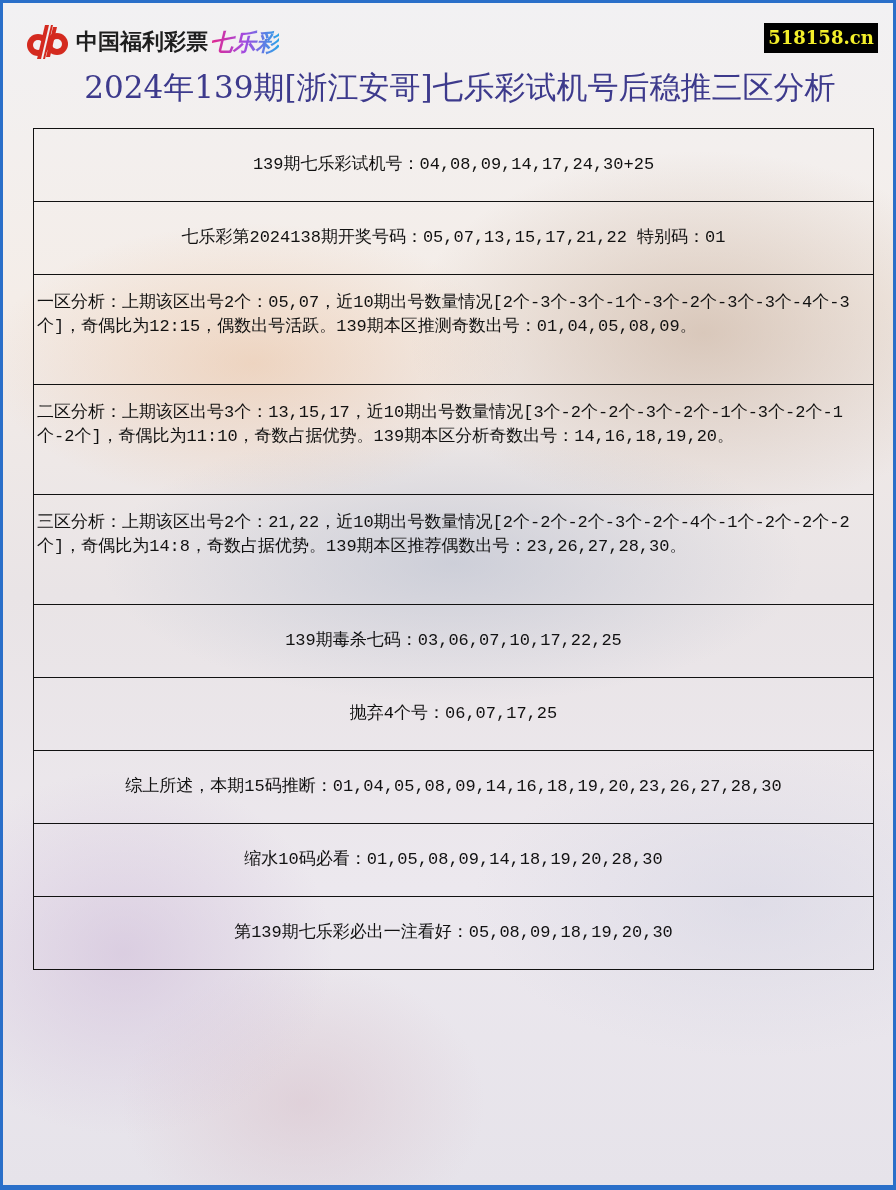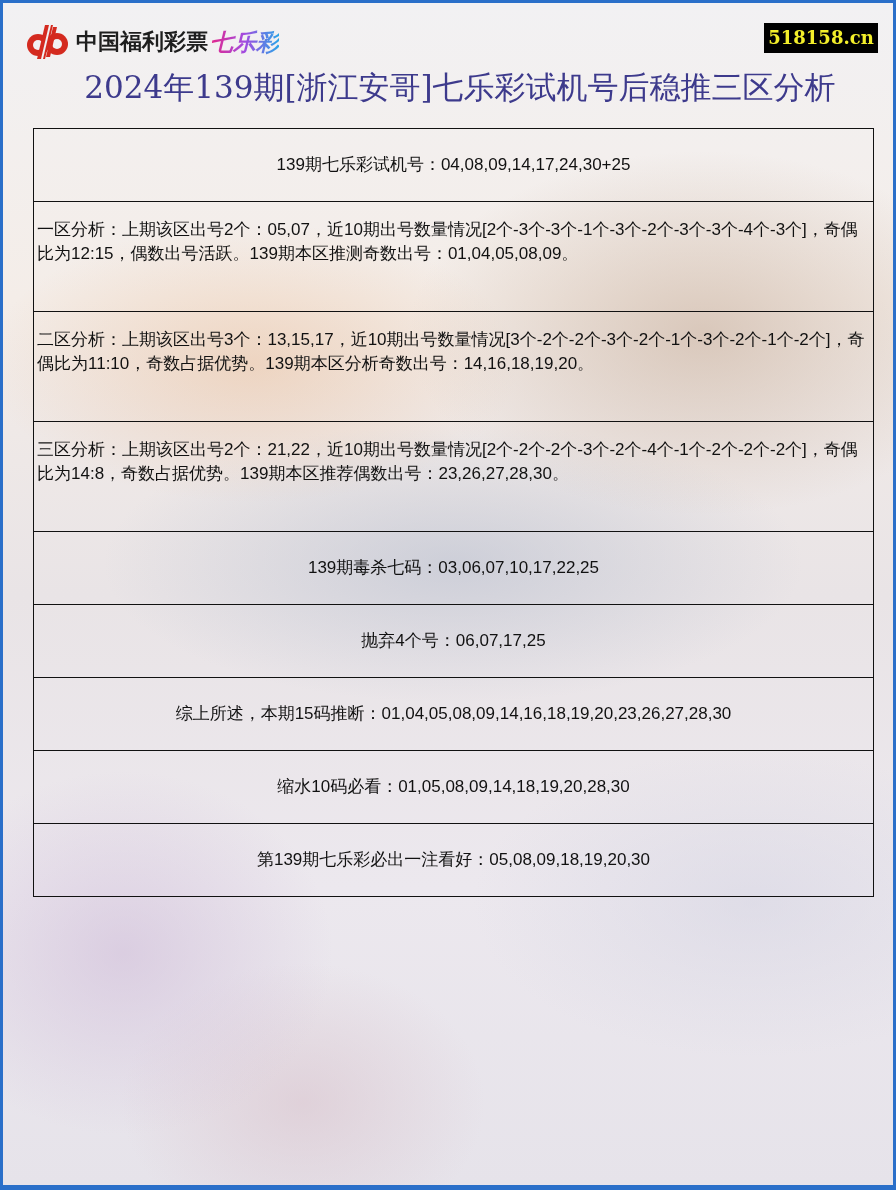--- a/index.html
+++ b/index.html
@@ -47,21 +47,21 @@
   .page-title {
     position: absolute; left: 12px; top: 64px; width: 890px; text-align: center;
     font-size: 31px; color: #3d3a8c; letter-spacing: 0px; white-space: nowrap;
   }
   .info-table {
     position: absolute; left: 30px; top: 125px; width: 841px;
     border-collapse: collapse; border: 1px solid #111;
   }
   .info-table td {
     border: 1px solid #111; padding: 0 3px;
-    font-family: Liberation Sans, sans-serif;
+    font-family: Liberation Mono, monospace;
     font-size: 17px; color: #111; line-height: 24px;
   }
   .info-table td.center { text-align: center; height: 72px; }
   .info-table td.left { text-align: left; vertical-align: top; }
   .row-review td { height: 108px; }
   .row-review td .txt { padding-top: 27px; }
   .row-zone td { height: 109px; }
   .row-zone td .txt { padding-top: 16px; }
 </style>
 </head>
@@ -85,20 +85,23 @@
 
   <div class="domain-badge">518158.cn</div>
 
   <div class="page-title">2024年139期[浙江安哥]七乐彩试机号后稳推三区分析</div>
 
   <table class="info-table">
     <tbody>
         <tr>
       <td class="center">139期七乐彩试机号：04,08,09,14,17,24,30+25</td>
     </tr>
+    <tr>
+      <td class="center">七乐彩第2024138期开奖号码：05,07,13,15,17,21,22 特别码：01</td>
+    </tr>
     <tr class="row-zone">
       <td class="left">
         <div class="txt">一区分析：上期该区出号2个：05,07，近10期出号数量情况[2个-3个-3个-1个-3个-2个-3个-3个-4个-3个]，奇偶比为12:15，偶数出号活跃。139期本区推测奇数出号：01,04,05,08,09。</div>
       </td>
     </tr>
     <tr class="row-zone">
       <td class="left">
         <div class="txt">二区分析：上期该区出号3个：13,15,17，近10期出号数量情况[3个-2个-2个-3个-2个-1个-3个-2个-1个-2个]，奇偶比为11:10，奇数占据优势。139期本区分析奇数出号：14,16,18,19,20。</div>
       </td>
     </tr>

